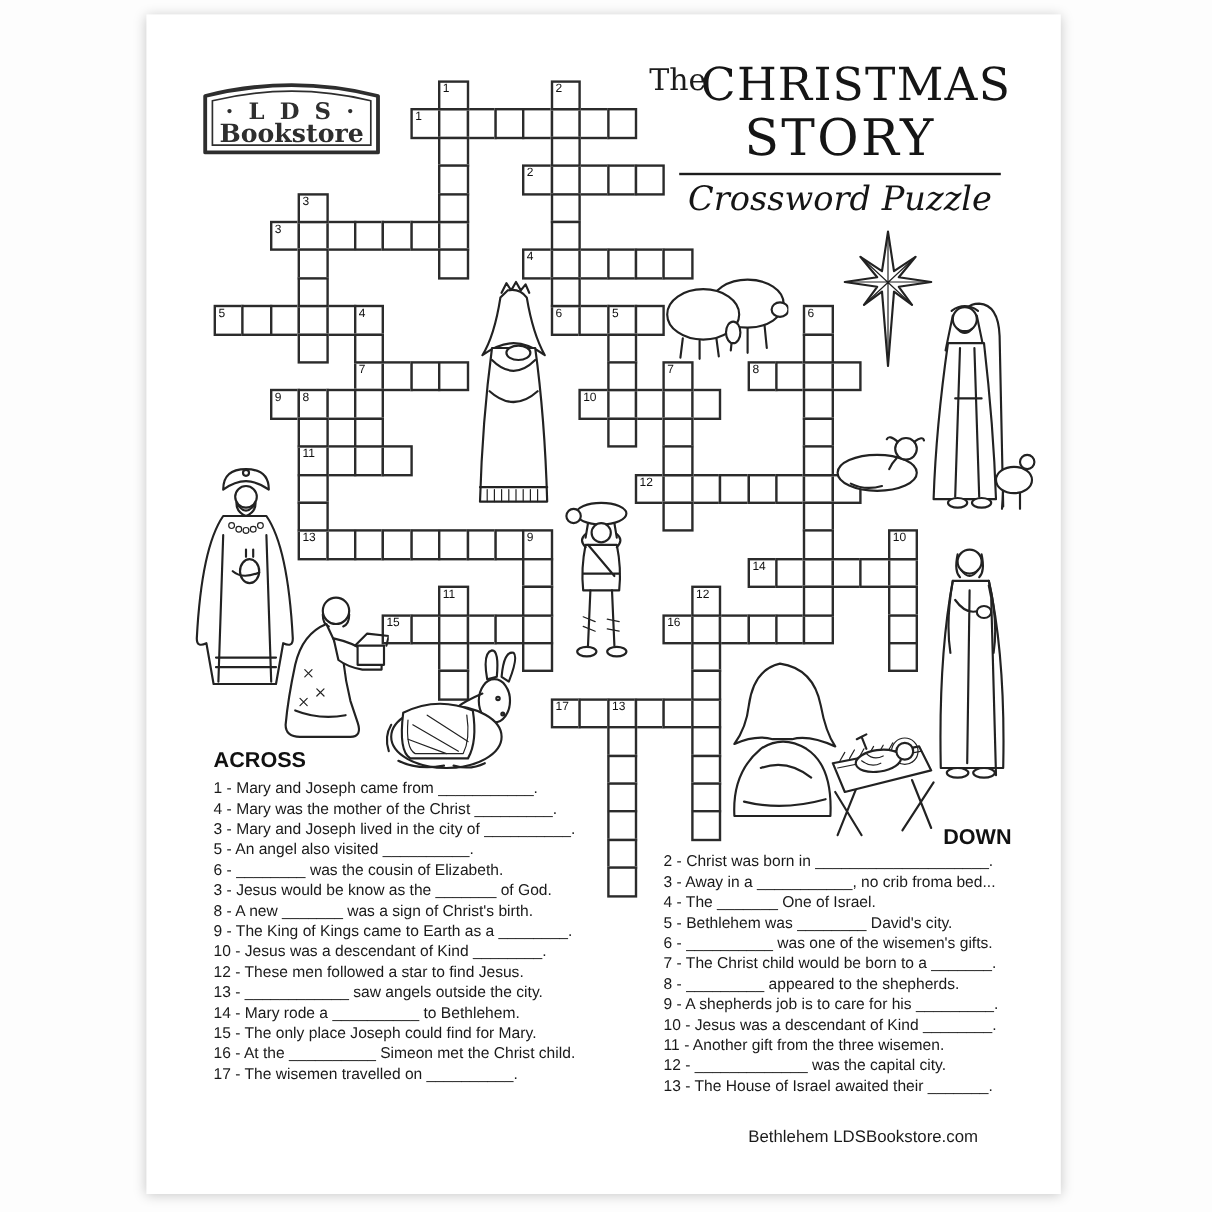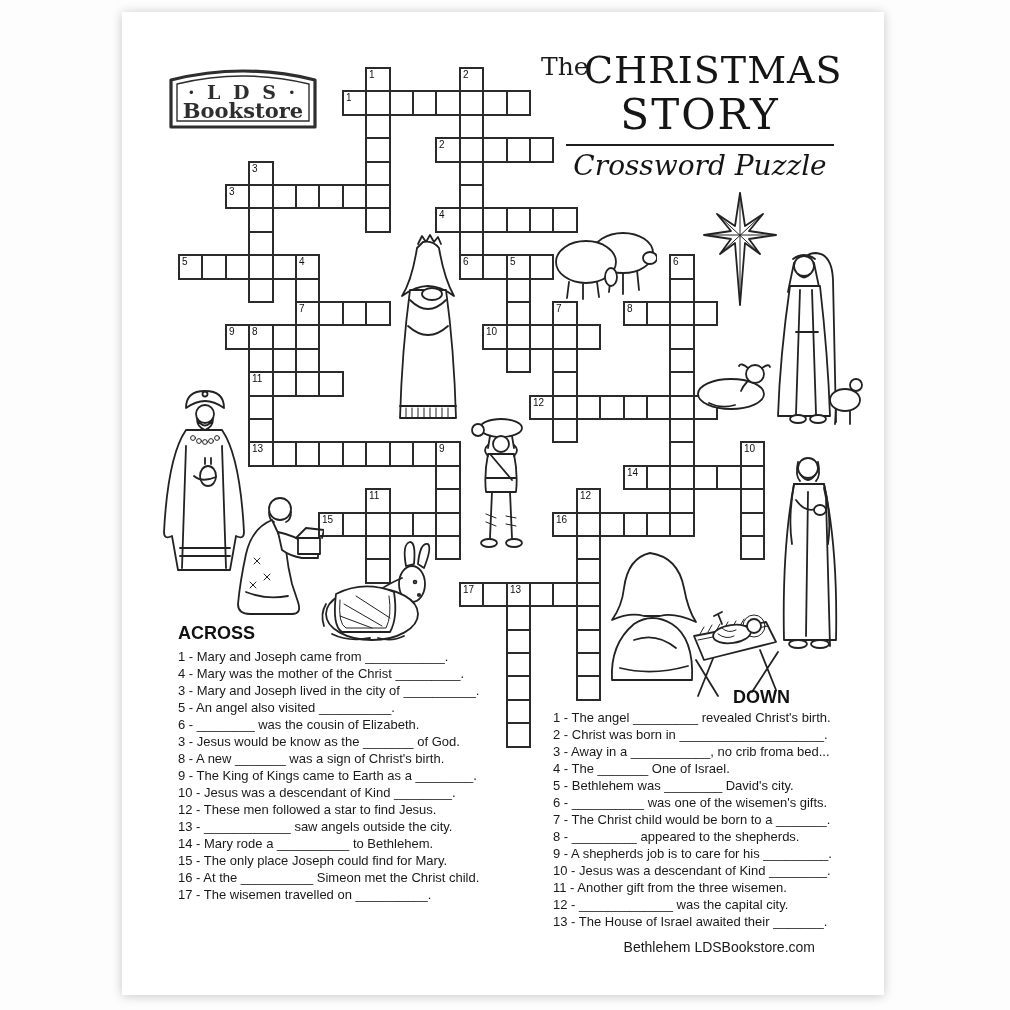--- a/index.html
+++ b/index.html
@@ -413,23 +413,22 @@
       <div class="clue">9 - The King of Kings came to Earth as a ________.</div>
       <div class="clue">10 - Jesus was a descendant of Kind ________.</div>
       <div class="clue">12 - These men followed a star to find Jesus.</div>
       <div class="clue">13 - ____________ saw angels outside the city.</div>
       <div class="clue">14 - Mary rode a __________ to Bethlehem.</div>
       <div class="clue">15 - The only place Joseph could find for Mary.</div>
       <div class="clue">16 - At the __________ Simeon met the Christ child.</div>
       <div class="clue">17 - The wisemen travelled on __________.</div>
     </div>
 
-  <div class="clue-head" style="left:733px;top:687px">DOWN</div>
+  <div class="clue-head" style="left:786px;top:687px">DOWN</div>
   <div id="down-list" class="clue-list" style="left:553px;top:709px">
-      <div class="clue">1 - The angel _________ revealed Christ's birth.</div>
       <div class="clue">2 - Christ was born in ____________________.</div>
       <div class="clue">3 - Away in a ___________, no crib froma bed...</div>
       <div class="clue">4 - The _______ One of Israel.</div>
       <div class="clue">5 - Bethlehem was ________ David's city.</div>
       <div class="clue">6 - __________ was one of the wisemen's gifts.</div>
       <div class="clue">7 - The Christ child would be born to a _______.</div>
       <div class="clue">8 - _________ appeared to the shepherds.</div>
       <div class="clue">9 - A shepherds job is to care for his _________.</div>
       <div class="clue">10 - Jesus was a descendant of Kind ________.</div>
       <div class="clue">11 - Another gift from the three wisemen.</div>

